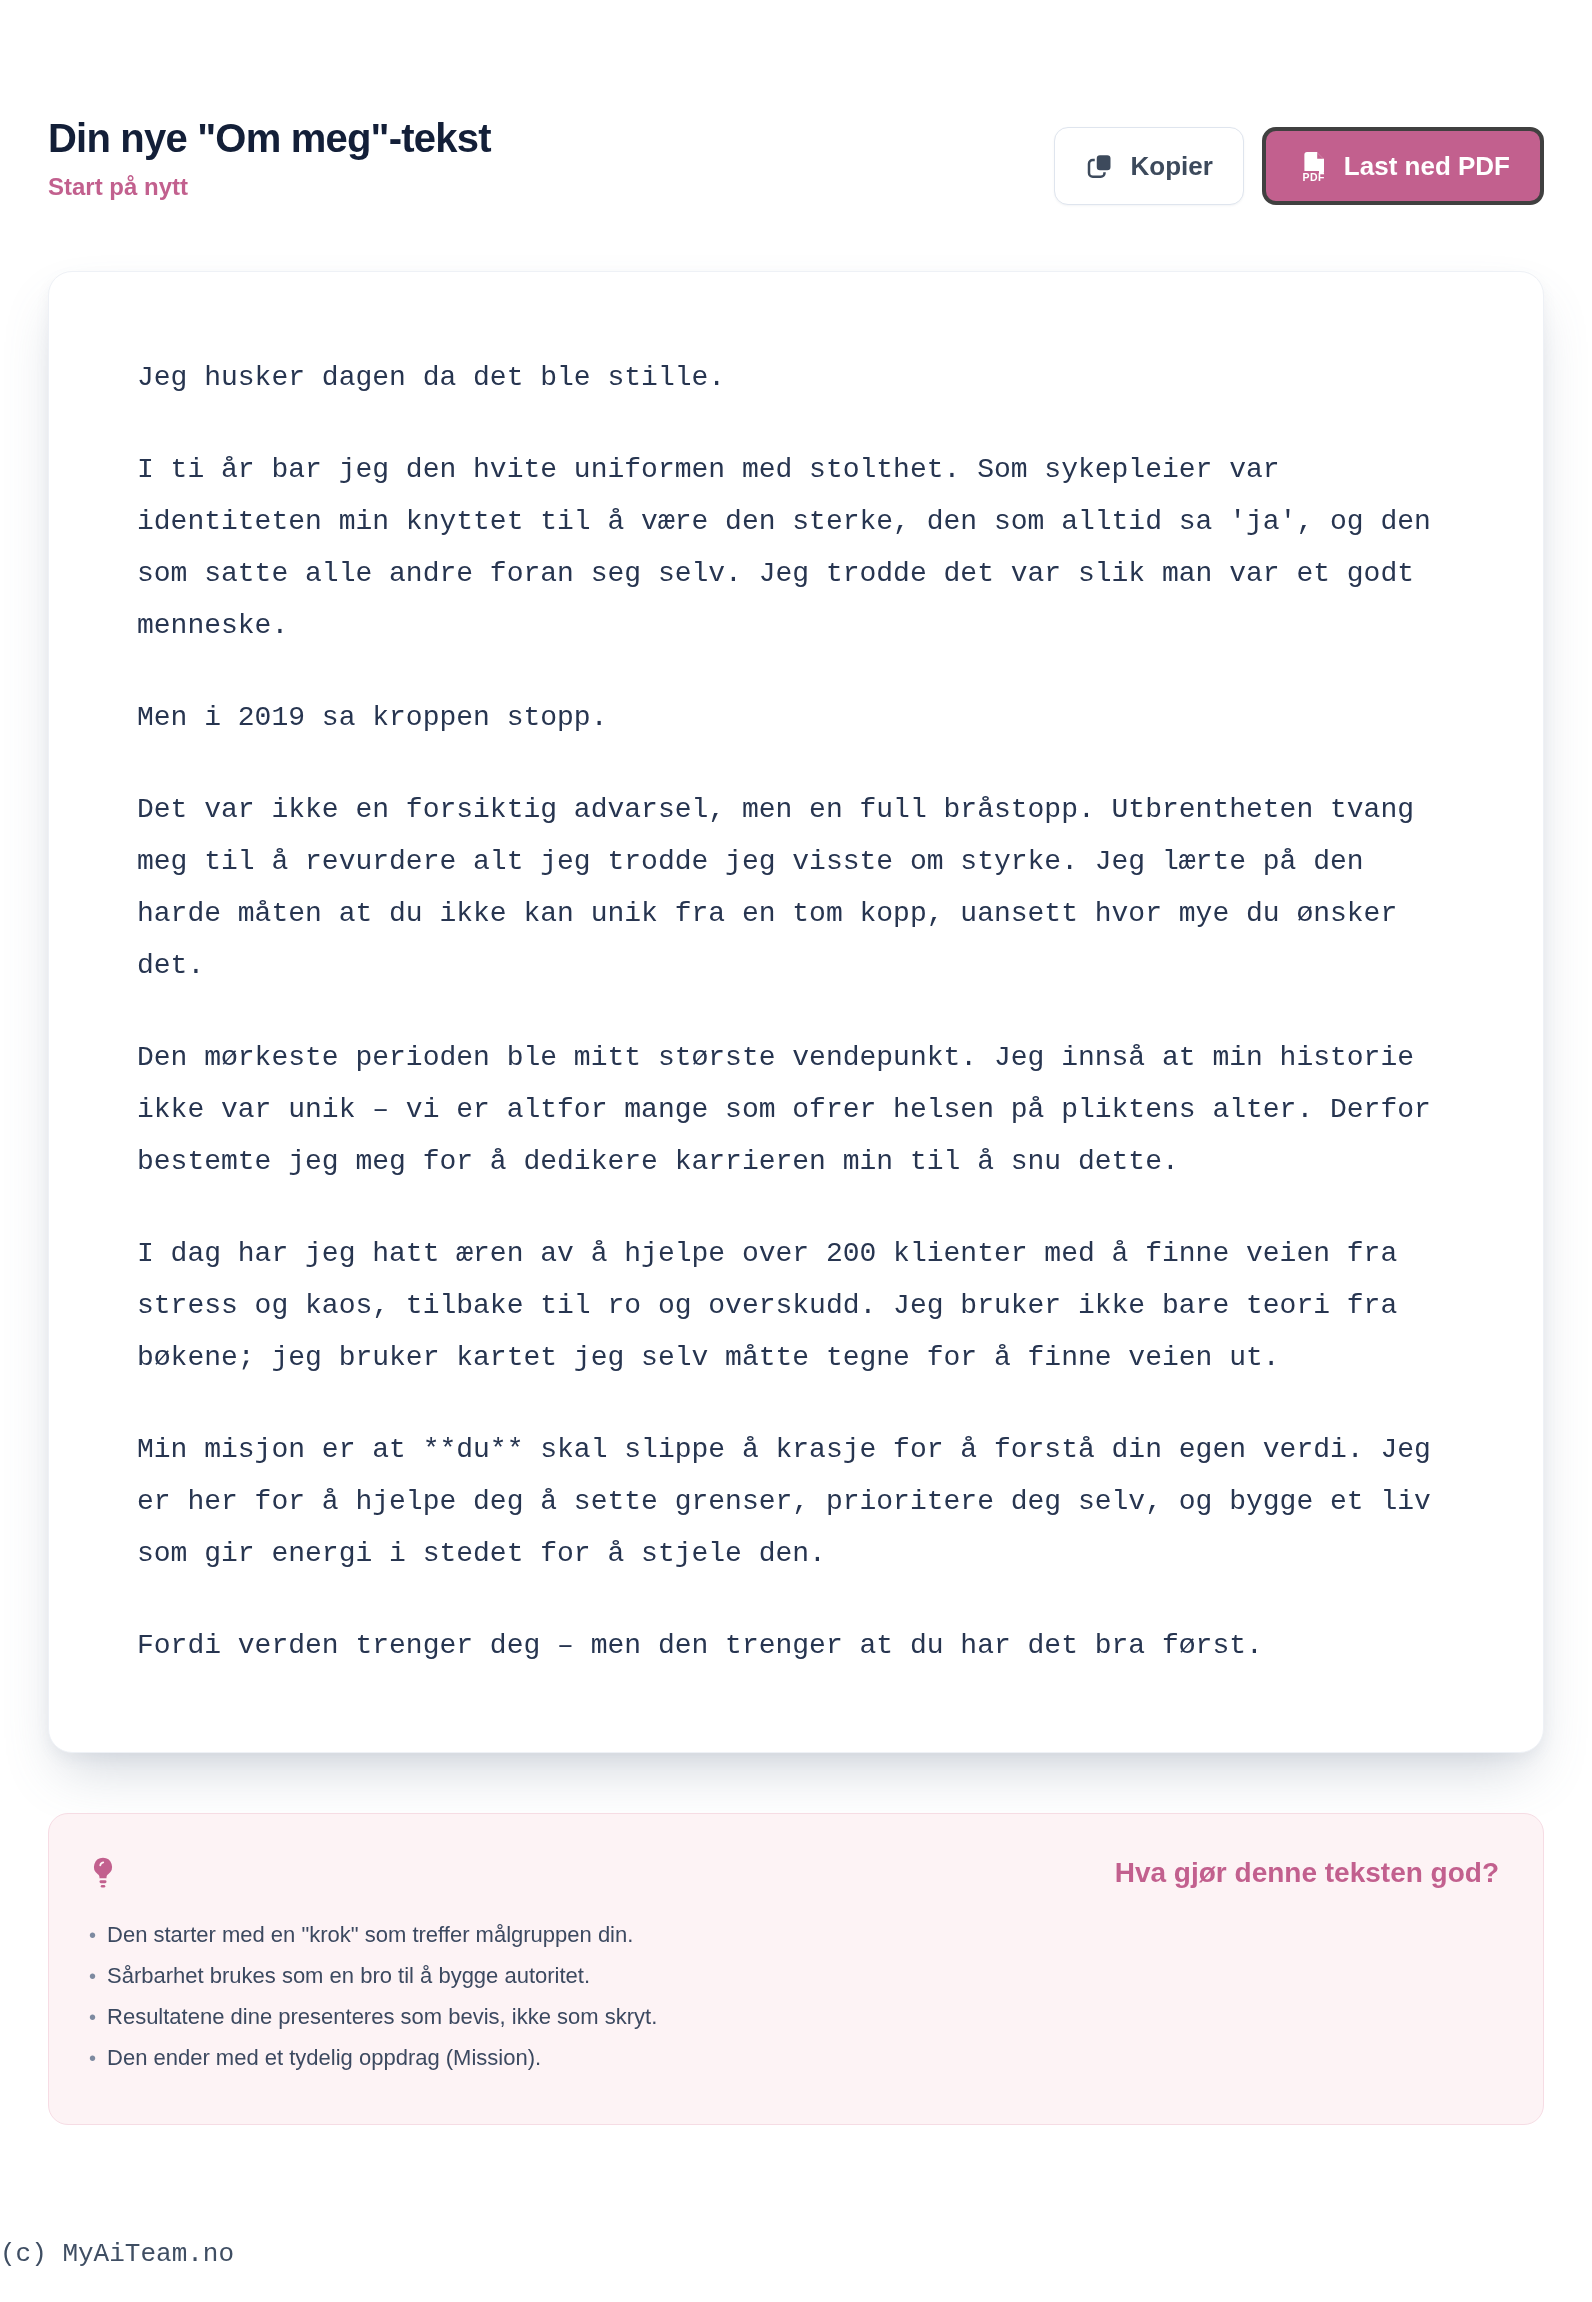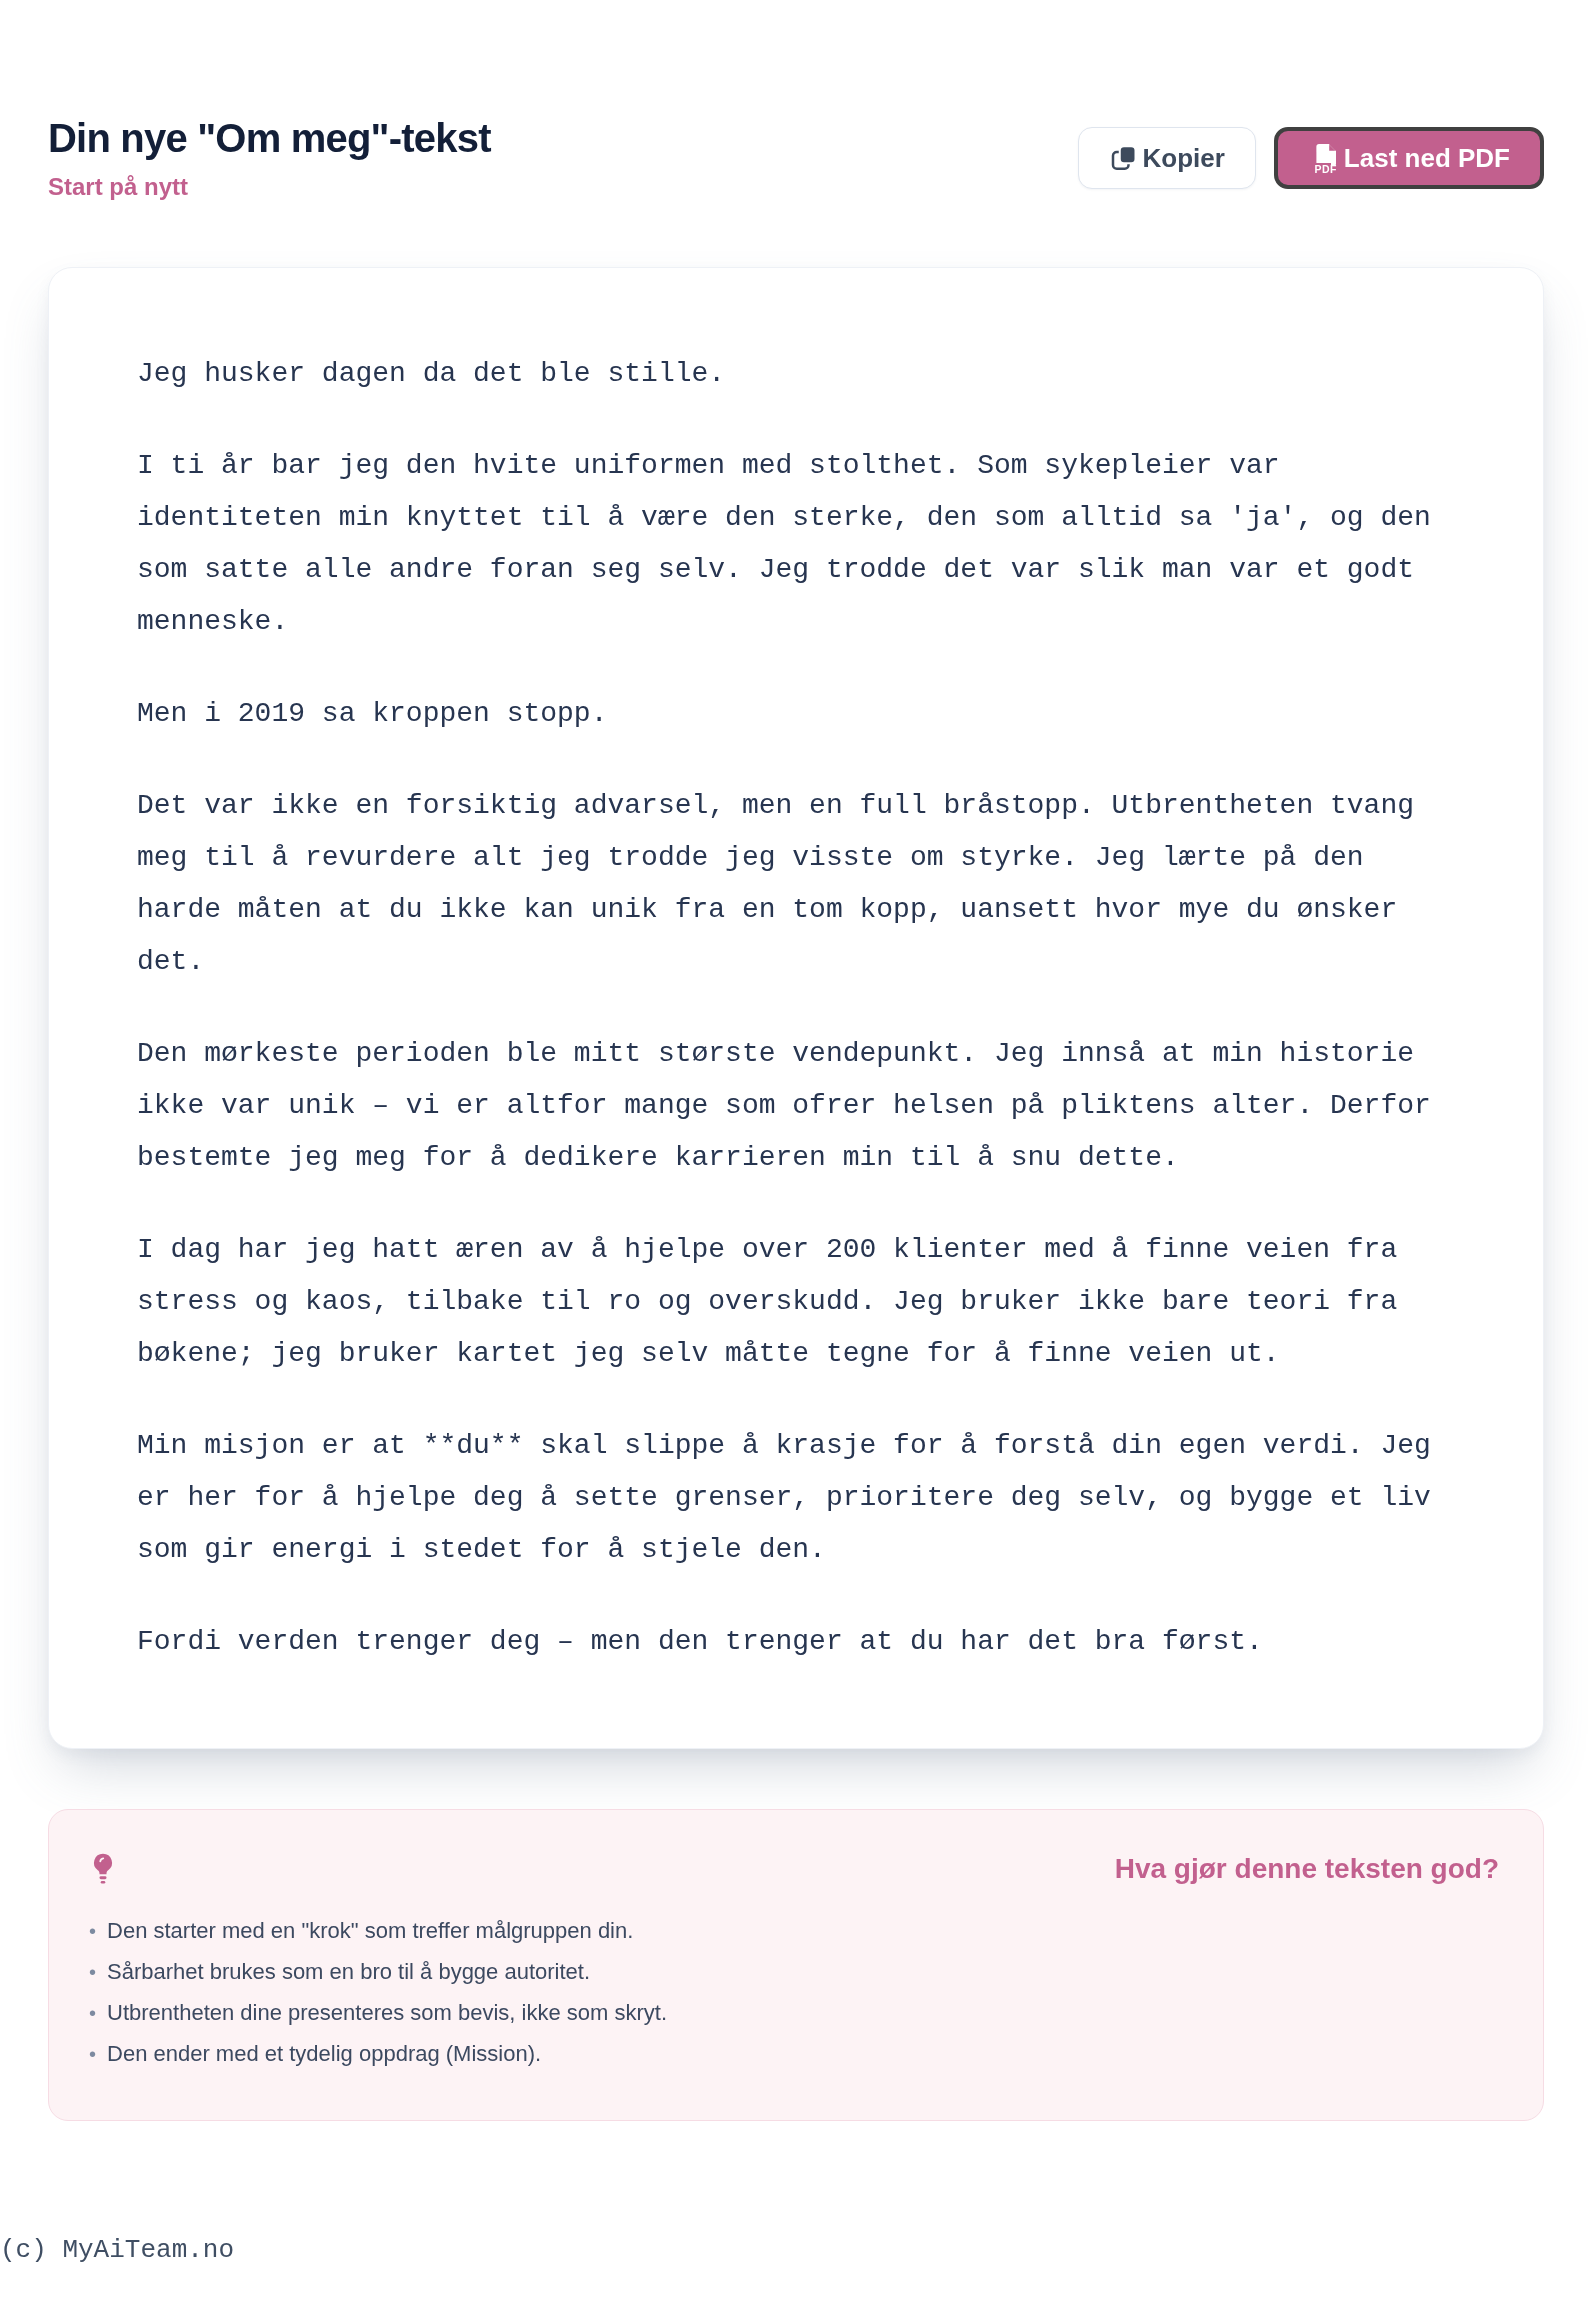--- a/index.html
+++ b/index.html
@@ -44,22 +44,22 @@
   }
   .header-actions {
     display: flex;
     align-items: center;
     gap: 18px;
     margin-top: 12px;
   }
   .btn {
     display: inline-flex;
     align-items: center;
-    gap: 4px;
-    height: 62px;
+    gap: 16px;
+    height: 78px;
     padding: 8px 30px;
     border-radius: 14px;
     font-family: inherit;
     font-size: 26px;
     font-weight: bold;
     cursor: pointer;
     white-space: nowrap;
   }
   .btn-copy {
     background: #ffffff;
@@ -218,21 +218,21 @@
           </svg>
         </span>
         <h2 class="tips-title">Hva gjør denne teksten god?</h2>
       </div>
       <ul class="tips-list">
 
           <li class="tips-item">Den starter med en "krok" som treffer målgruppen din.</li>
 
           <li class="tips-item">Sårbarhet brukes som en bro til å bygge autoritet.</li>
 
-          <li class="tips-item">Utbrentheten dine presenteres som bevis, ikke som skryt.</li>
+          <li class="tips-item">Resultatene dine presenteres som bevis, ikke som skryt.</li>
 
           <li class="tips-item">Den ender med et tydelig oppdrag (Mission).</li>
         </ul>
     </aside>
   </main>
 
   <footer class="footer">
     <div class="footer-copyright">(c) MyAiTeam.no</div>
   </footer>
 

